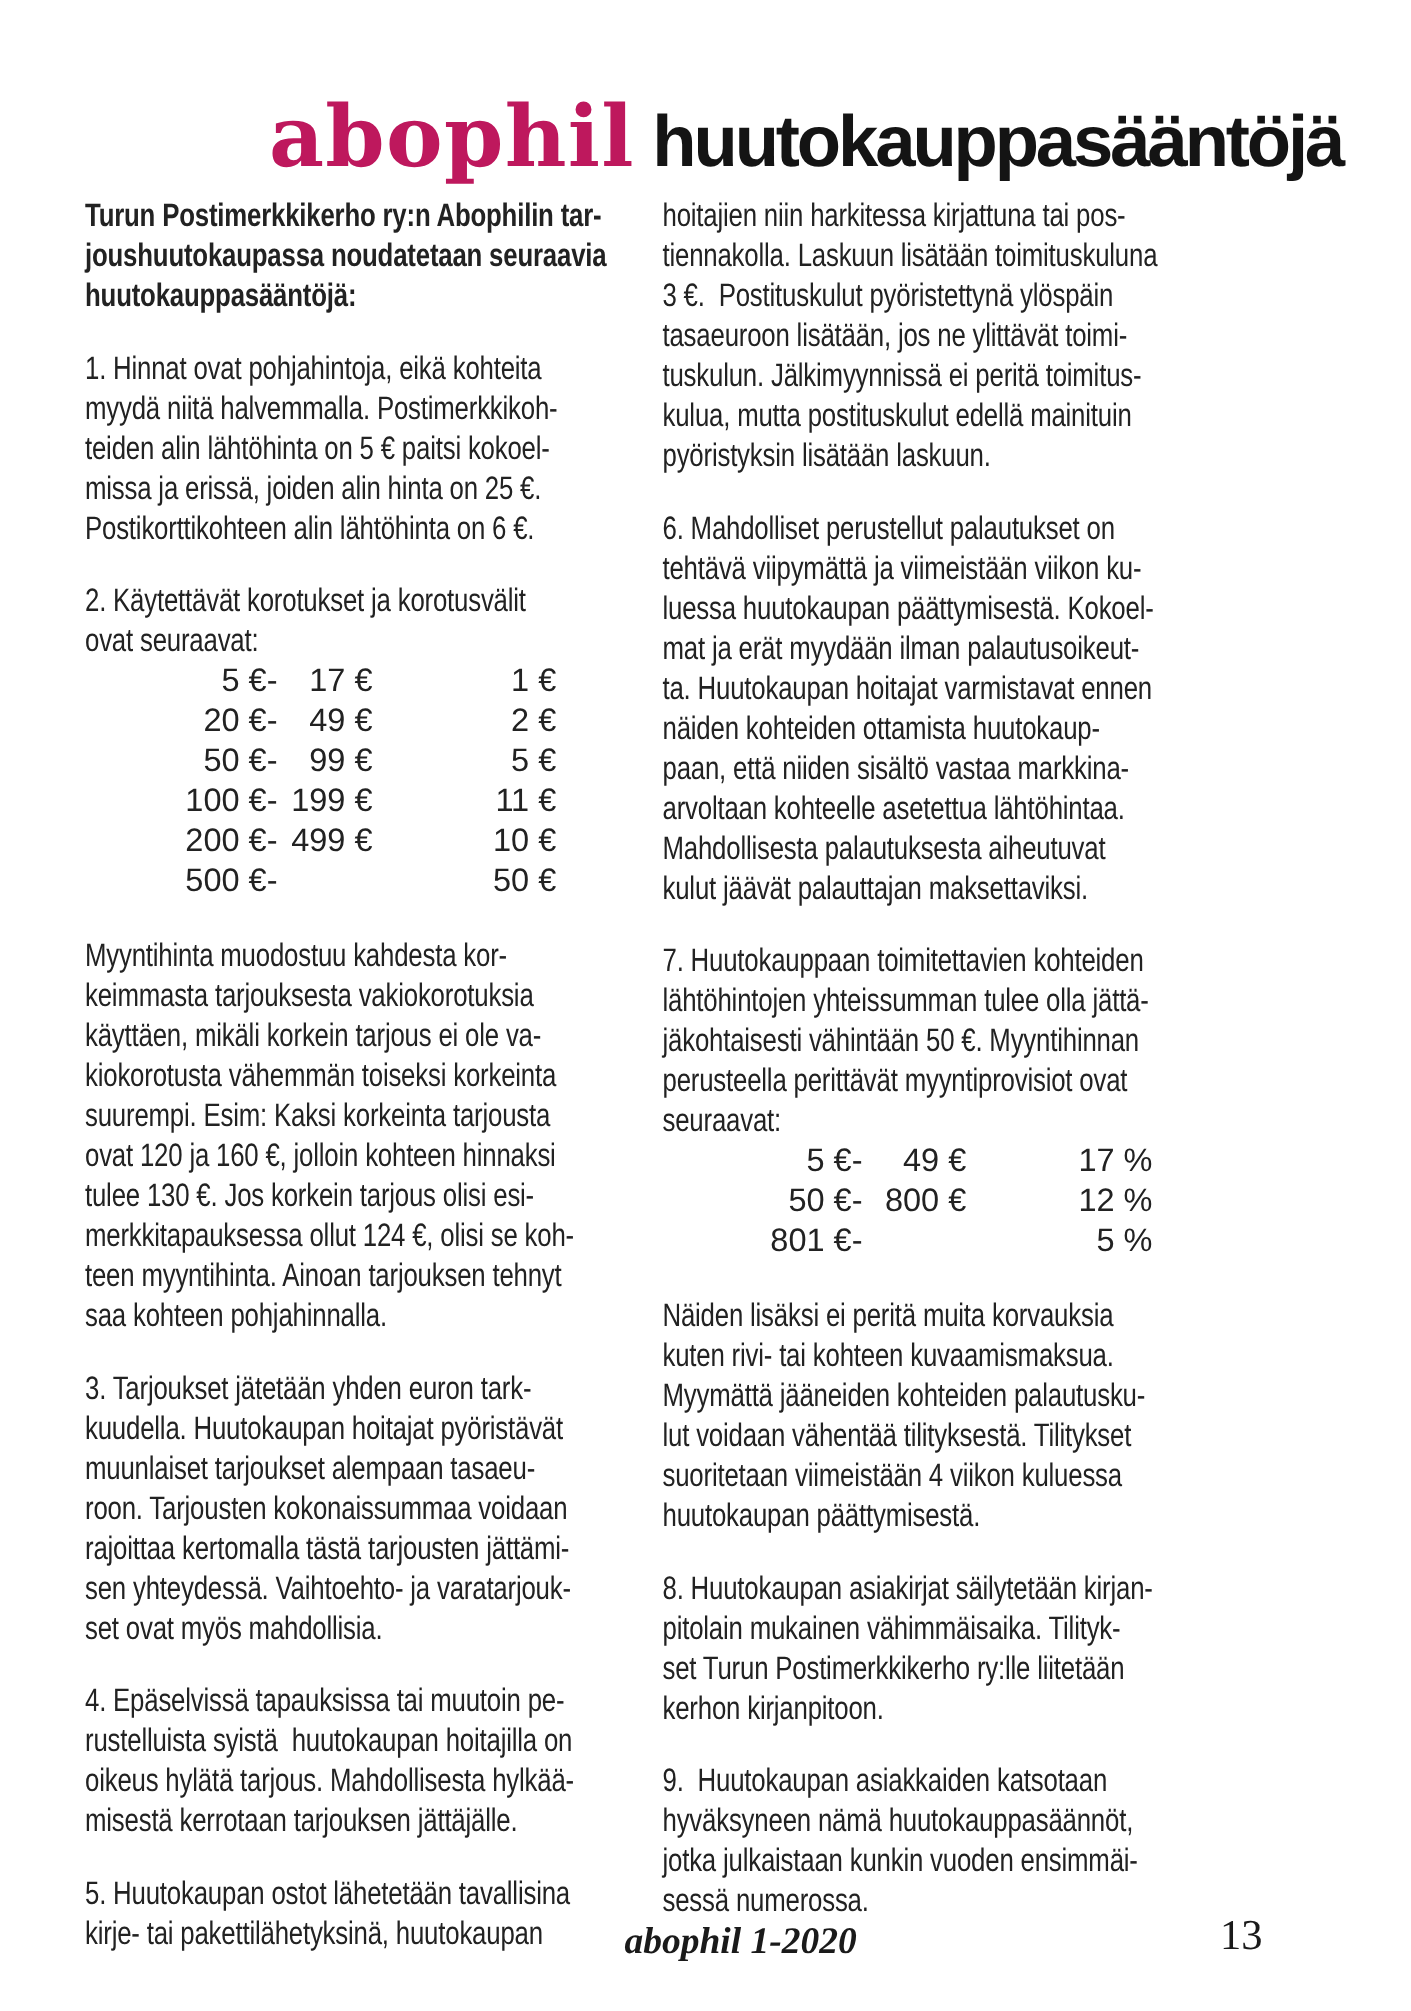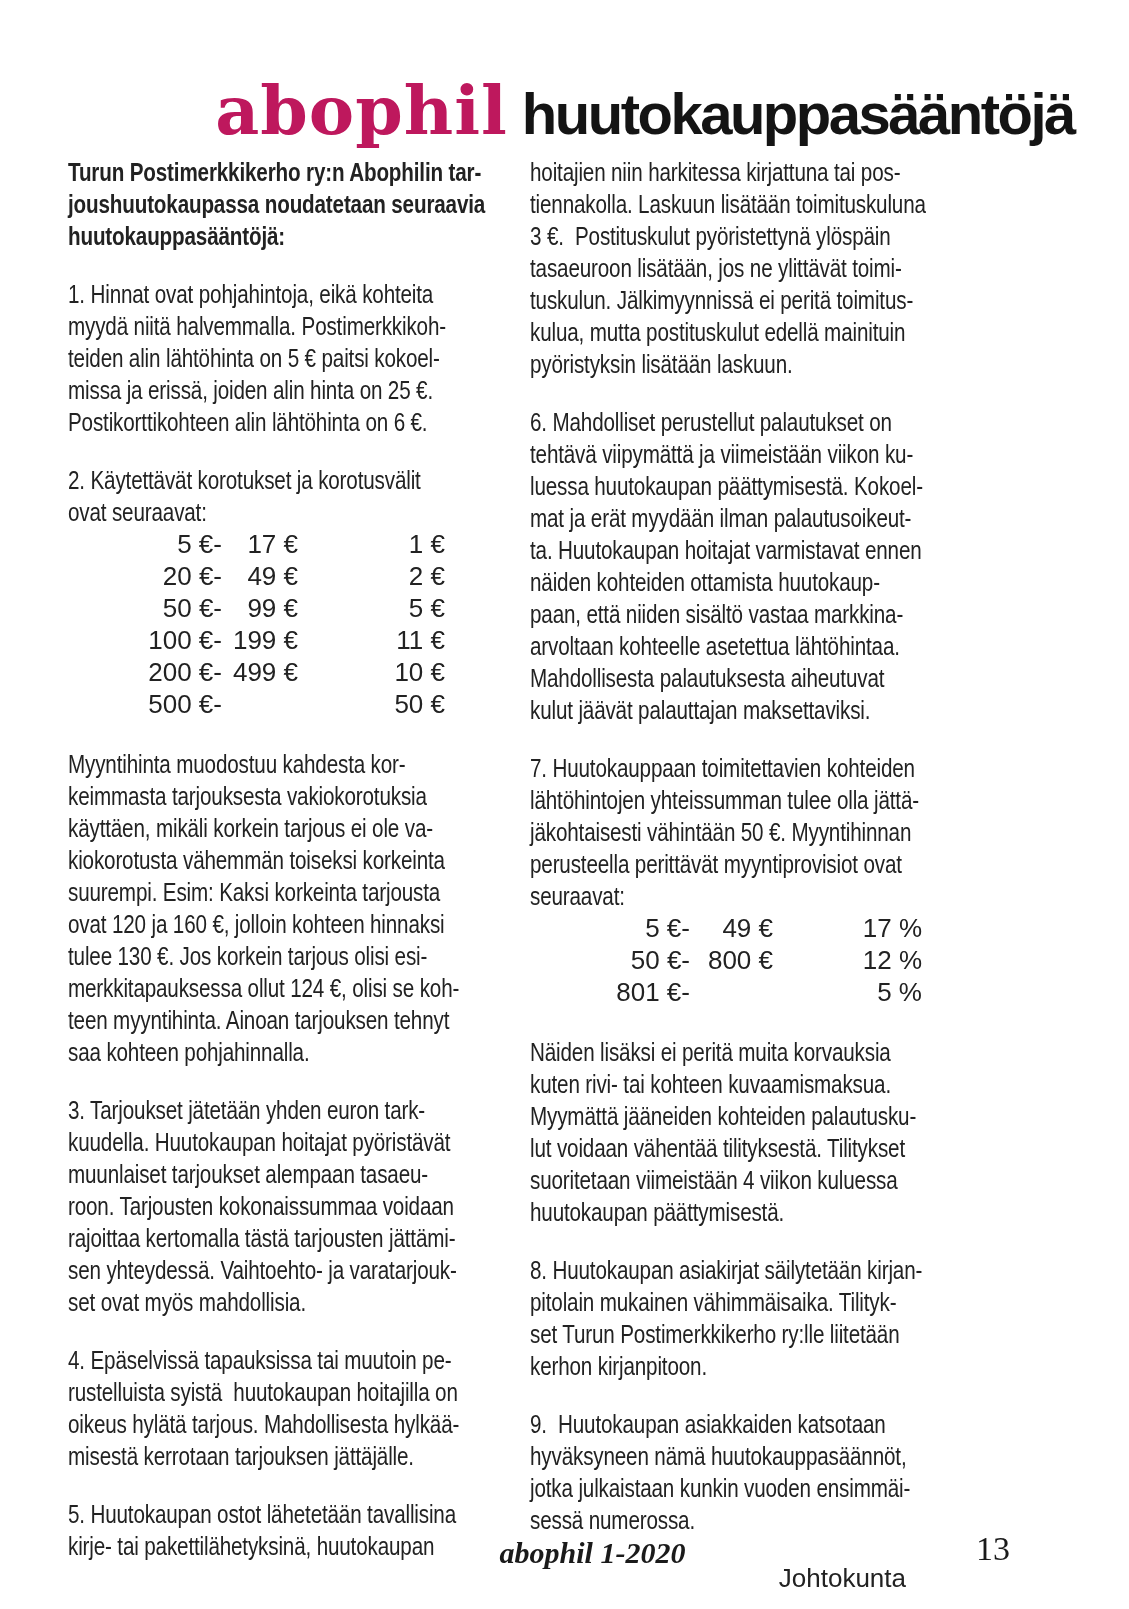--- a/index.html
+++ b/index.html
@@ -146,21 +146,20 @@
 suoritetaan viimeistään 4 viikon kuluessa
 huutokaupan päättymisestä.</p>
       <p class="txt">8. Huutokaupan asiakirjat säilytetään kirjan-
 pitolain mukainen vähimmäisaika. Tilityk-
 set Turun Postimerkkikerho ry:lle liitetään
 kerhon kirjanpitoon.</p>
       <p class="txt">9.  Huutokaupan asiakkaiden katsotaan
 hyväksyneen nämä huutokauppasäännöt,
 jotka julkaistaan kunkin vuoden ensimmäi-
 sessä numerossa.</p>
-      <p class="signature">Johtokunta</p>
     </div>
 
   </div>
 
   <div class="footer-journal">abophil 1-2020</div>
   <div class="page-number">13</div>
 
 </div>
 
 </body></html>

